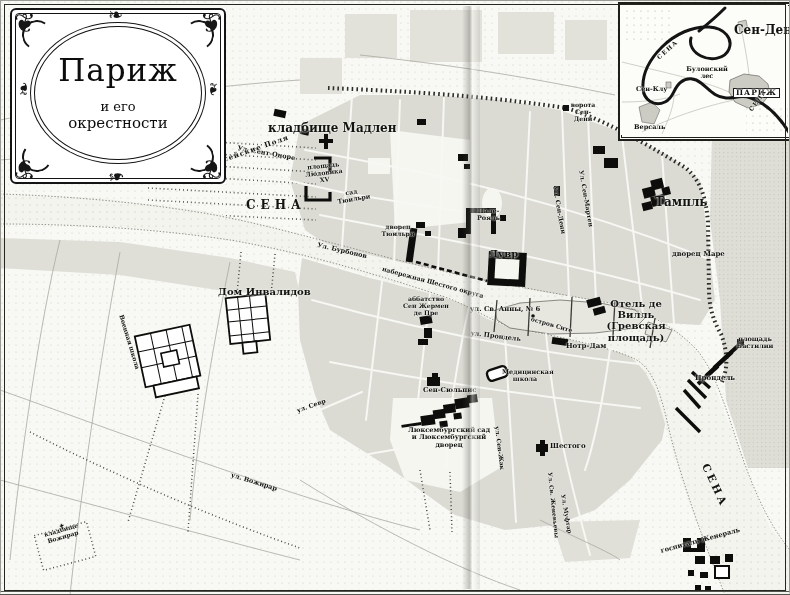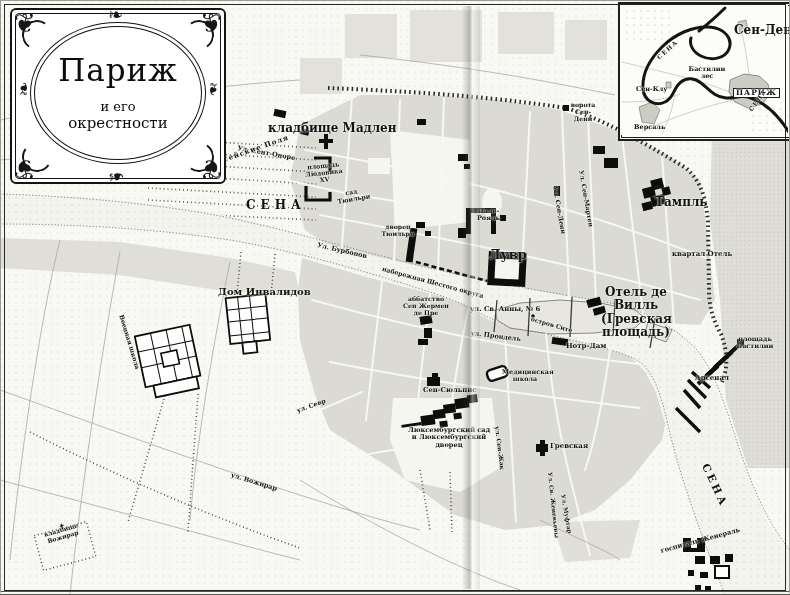--- a/index.html
+++ b/index.html
@@ -305,43 +305,43 @@
 
   <span class="L" style="left:268px;top:122px;font-size:12px">кладбище Мадлен</span>
   <span class="L" style="left:238px;top:145px;font-size:6.5px;transform:rotate(10deg)">Ул. Сент-Оноре</span>
   <span class="L" style="left:205px;top:162px;font-size:7px;letter-spacing:1px;transform:rotate(-19deg)">Елисейские Поля</span>
   <span class="L C" style="left:303px;top:165px;width:40px;font-size:6.2px;transform:rotate(-6deg)">площадь Людовика XV</span>
   <span class="L C" style="left:336px;top:192px;width:30px;font-size:6.2px;transform:rotate(-10deg)">сад Тюильри</span>
   <span class="L sea" style="left:246px;top:199px">СЕНА</span>
   <span class="L" style="left:318px;top:242px;font-size:6.5px;transform:rotate(13deg)">Ул. Бурбонов</span>
   <span class="L C" style="left:381px;top:224px;width:34px;font-size:6.2px">дворец Тюильри</span>
   <span class="L C" style="left:475px;top:208px;width:27px;font-size:6.5px">Пале-Рояль</span>
-  <span class="L" style="left:489px;top:248px;font-size:13px">Лувр</span>
+  <span class="L" style="left:489px;top:248px;font-size:10px">Лувр</span>
   <span class="L" style="left:558px;top:186px;font-size:6.2px;transform:rotate(80deg)">Ул. Сен-Дени</span>
   <span class="L" style="left:584px;top:170px;font-size:6.2px;transform:rotate(80deg)">Ул. Сен-Мартен</span>
   <span class="L C" style="left:566px;top:102px;width:34px;font-size:6.2px">ворота Сен-Дени</span>
   <span class="L" style="left:655px;top:196px;font-size:12px">Тампль</span>
-  <span class="L" style="left:672px;top:250px;font-size:7px">квартал Отель</span>
+  <span class="L" style="left:672px;top:250px;font-size:7px">дворец Маре</span>
   <span class="L" style="left:383px;top:266px;font-size:6.2px;transform:rotate(15deg)">набережная Шестого округа</span>
   <span class="L C" style="left:402px;top:296px;width:48px;font-size:6.2px">аббатство Сен Жермен де Пре</span>
   <span class="L" style="left:470px;top:306px;font-size:6.8px">ул. Св. Анны, № 6</span>
   <span class="L" style="left:532px;top:316px;font-size:6px;transform:rotate(16deg)">остров Сите</span>
   <span class="L" style="left:471px;top:330px;font-size:6.5px;transform:rotate(7deg)">ул. Прондель</span>
   <span class="L" style="left:566px;top:342px;font-size:7px">Нотр-Дам</span>
-  <span class="L C" style="left:601px;top:286px;width:70px;font-size:12px">Отель де Вилль (Гревская площадь)</span>
+  <span class="L C" style="left:601px;top:298px;width:70px;font-size:10px">Отель де Вилль (Гревская площадь)</span>
   <span class="L C" style="left:736px;top:336px;width:38px;font-size:6.5px">площадь Бастилии</span>
-  <span class="L" style="left:695px;top:374px;font-size:7px">Арсенал</span>
+  <span class="L" style="left:695px;top:374px;font-size:7px">Прондель</span>
   <span class="L" style="left:218px;top:286px;font-size:10px">Дом Инвалидов</span>
   <span class="L" style="left:124px;top:314px;font-size:6.2px;transform:rotate(73deg)">Военная школа</span>
   <span class="L C" style="left:502px;top:369px;width:46px;font-size:6.4px">Медицинская школа</span>
   <span class="L" style="left:423px;top:387px;font-size:6.8px">Сен-Сюльпис</span>
   <span class="L C" style="left:406px;top:427px;width:86px;font-size:6.6px">Люксембургский сад и Люксембургский дворец</span>
   <span class="L" style="left:296px;top:408px;font-size:6.2px;transform:rotate(-20deg)">ул. Севр</span>
   <span class="L" style="left:500px;top:426px;font-size:6px;transform:rotate(83deg)">ул. Сен-Жак</span>
-  <span class="L" style="left:550px;top:442px;font-size:7px">Гревская</span>
+  <span class="L" style="left:550px;top:442px;font-size:7px">Шестого</span>
   <span class="L" style="left:232px;top:472px;font-size:6.5px;transform:rotate(17deg)">ул. Вожирар</span>
   <span class="L C" style="left:40px;top:533px;width:42px;font-size:6px;transform:rotate(-16deg)">кладбище Вожирар</span>
   <span class="L" style="left:58px;top:524px;font-size:7px;transform:rotate(-16deg)">✝</span>
   <span class="L" style="left:553px;top:472px;font-size:5.8px;transform:rotate(84deg)">Ул. Св. Женевьевы</span>
   <span class="L" style="left:566px;top:494px;font-size:5.8px;transform:rotate(80deg)">Ул. Муфтар</span>
   <span class="L" style="left:710px;top:462px;font-size:10.5px;letter-spacing:3px;transform:rotate(65deg)">СЕНА</span>
   <span class="L" style="left:660px;top:548px;font-size:6.6px;transform:rotate(-15deg)">госпиталь Женераль</span>
 
   <div class="cart">
     <div class="fr1"></div>
@@ -383,21 +383,21 @@
       <polygon fill="#ccccc4" stroke="#55554e" stroke-width="0.5" points="637,105 650,100 658,108 652,122 640,120"></polygon>
       <rect x="664" y="80" width="5" height="6" fill="#ccccc4" stroke="#55554e" stroke-width="0.5"></rect>
 
       <g stroke="#141414" stroke-width="3" fill="none" stroke-linecap="round">
         <path d="M788,132 C776,112 763,101 749,96 C738,92 733,97 724,96 C712,95 707,87 699,81 C693,76 685,75 679,80 C671,86 672,96 663,100 C652,105 642,98 641,87 C640,73 647,58 660,45 C673,32 691,24 707,25 C723,26 731,37 727,47 C723,57 709,59 699,54 C691,50 687,43 689,36"></path>
         <path d="M697,29 C707,21 716,13 723,6"></path>
       </g>
     </svg>
     <span class="L" style="left:114px;top:20px;font-size:12px">Сен-Дени</span>
     <span class="L" style="left:36px;top:52px;font-size:6px;letter-spacing:1.5px;transform:rotate(-42deg)">СЕНА</span>
-    <span class="L C" style="left:66px;top:62px;width:42px;font-size:6.5px">Бастилии лес</span>
+    <span class="L C" style="left:66px;top:62px;width:42px;font-size:6.5px">Булонский лес</span>
     <span class="L" style="left:16px;top:82px;font-size:6.5px">Сен-Клу</span>
     <span class="L paris-box" style="left:113px;top:84px;font-size:7.5px;letter-spacing:1px">ПАРИЖ</span>
     <span class="L" style="left:128px;top:105px;font-size:6px;letter-spacing:1.5px;transform:rotate(-55deg)">СЕНА</span>
     <span class="L" style="left:14px;top:120px;font-size:6.5px">Версаль</span>
   </div>
 
   <div class="fold"></div>
   <div class="edge2"></div>
   <div class="edge1"></div>
 </div>

